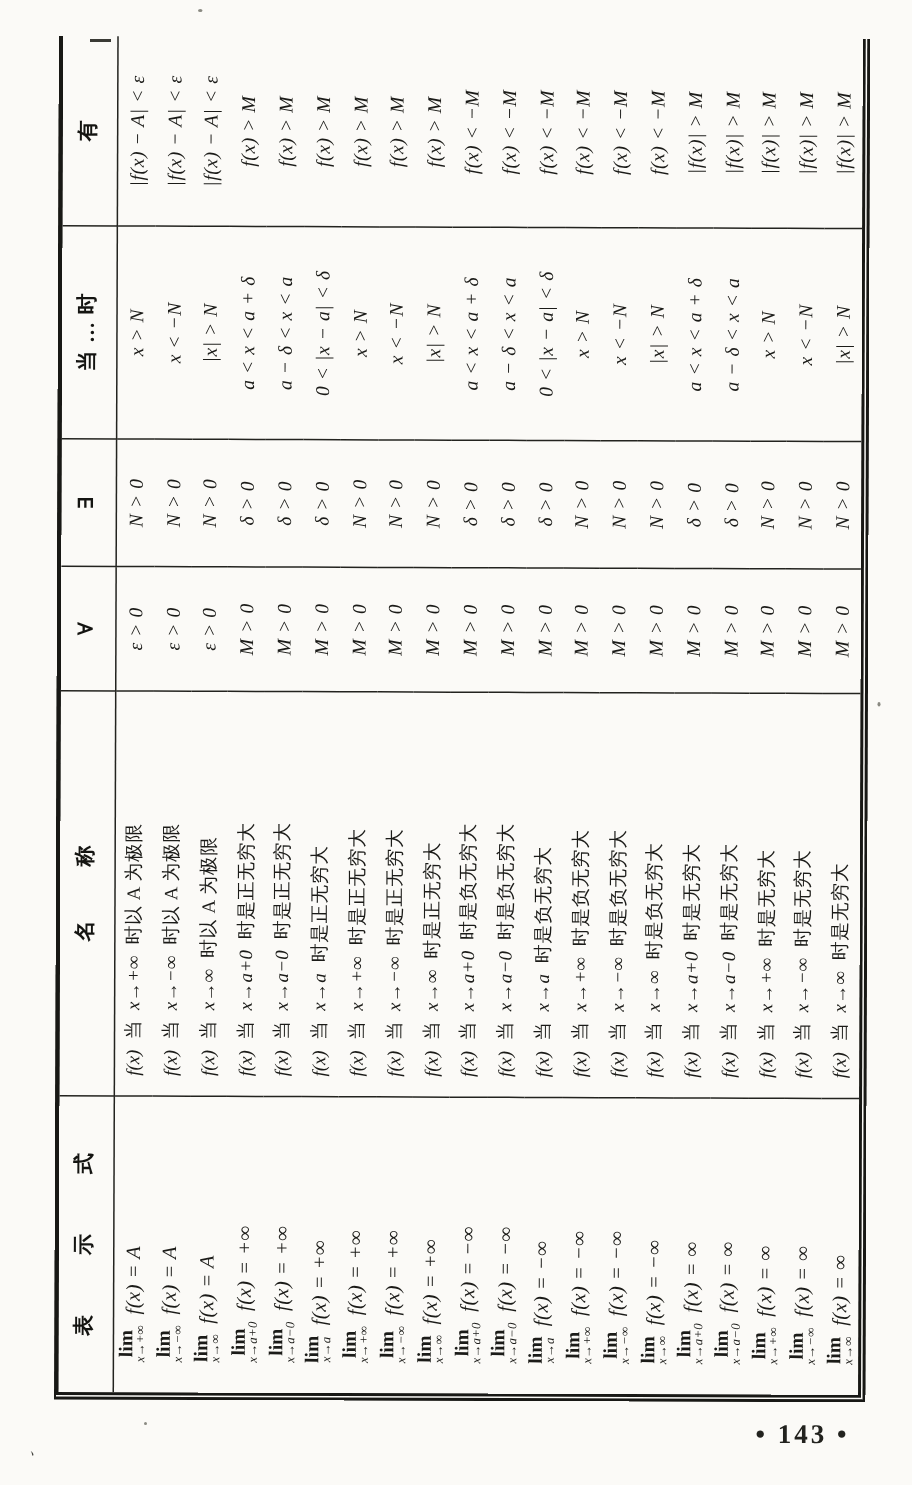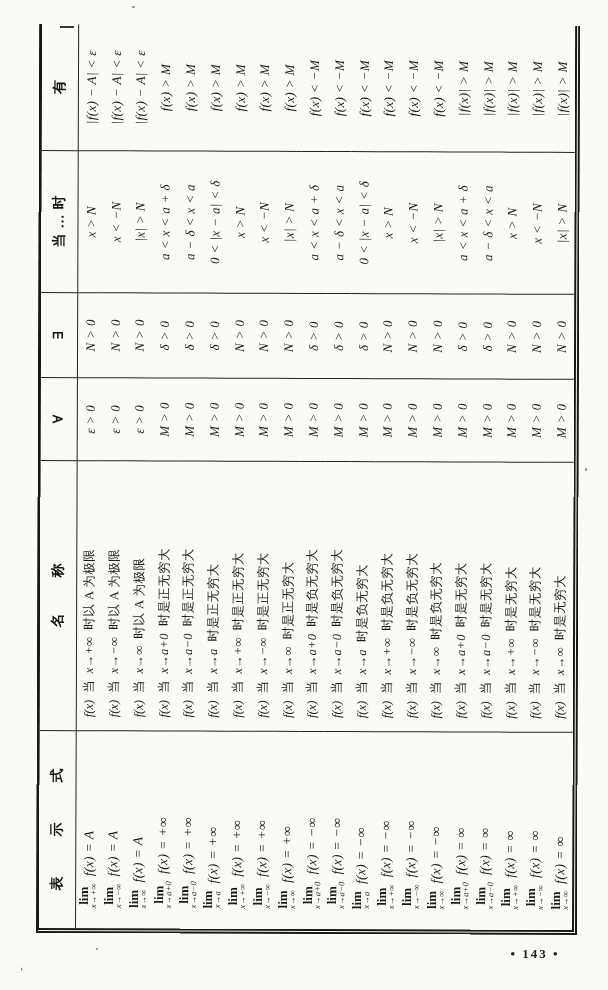--- a/index.html
+++ b/index.html
@@ -44,21 +44,21 @@
   .name-cell{justify-content:flex-start;padding-left:13px;font-size:12.5px;}
   .name-cell .fx{font-style:italic;margin-right:7px;}
   .name-cell .dang{margin-right:7px;font-size:12.5px;}
   .name-cell .approach{font-style:italic;margin-right:7px;letter-spacing:.3px;}
   .name-cell .desc{letter-spacing:.5px;}
   
   .m-cell{font-style:italic;letter-spacing:.4px;}
   
   .pageno{
     position:absolute;left:493px;top:946px;width:84px;height:16px;
-    text-align:center;font-size:13px;font-weight:700;letter-spacing:2px;color:#22221e;
+    text-align:center;font-size:18px;font-weight:700;letter-spacing:2px;color:#22221e;
   }
   .stray{position:absolute;left:20px;top:958px;font-size:12px;color:#44443f;transform:rotate(18deg);}
   .top-tick{position:absolute;left:60px;top:26px;width:14px;height:2px;background:#3a3a35;}
   .speck{position:absolute;background:#8a8a82;border-radius:50%;}
   .s1{left:132px;top:6px;width:3px;height:2px;}
   .s2{left:585px;top:468px;width:2px;height:3px;}
   .s3{left:96px;top:948px;width:2px;height:2px;}
 </style>
 </head>
 <body>

